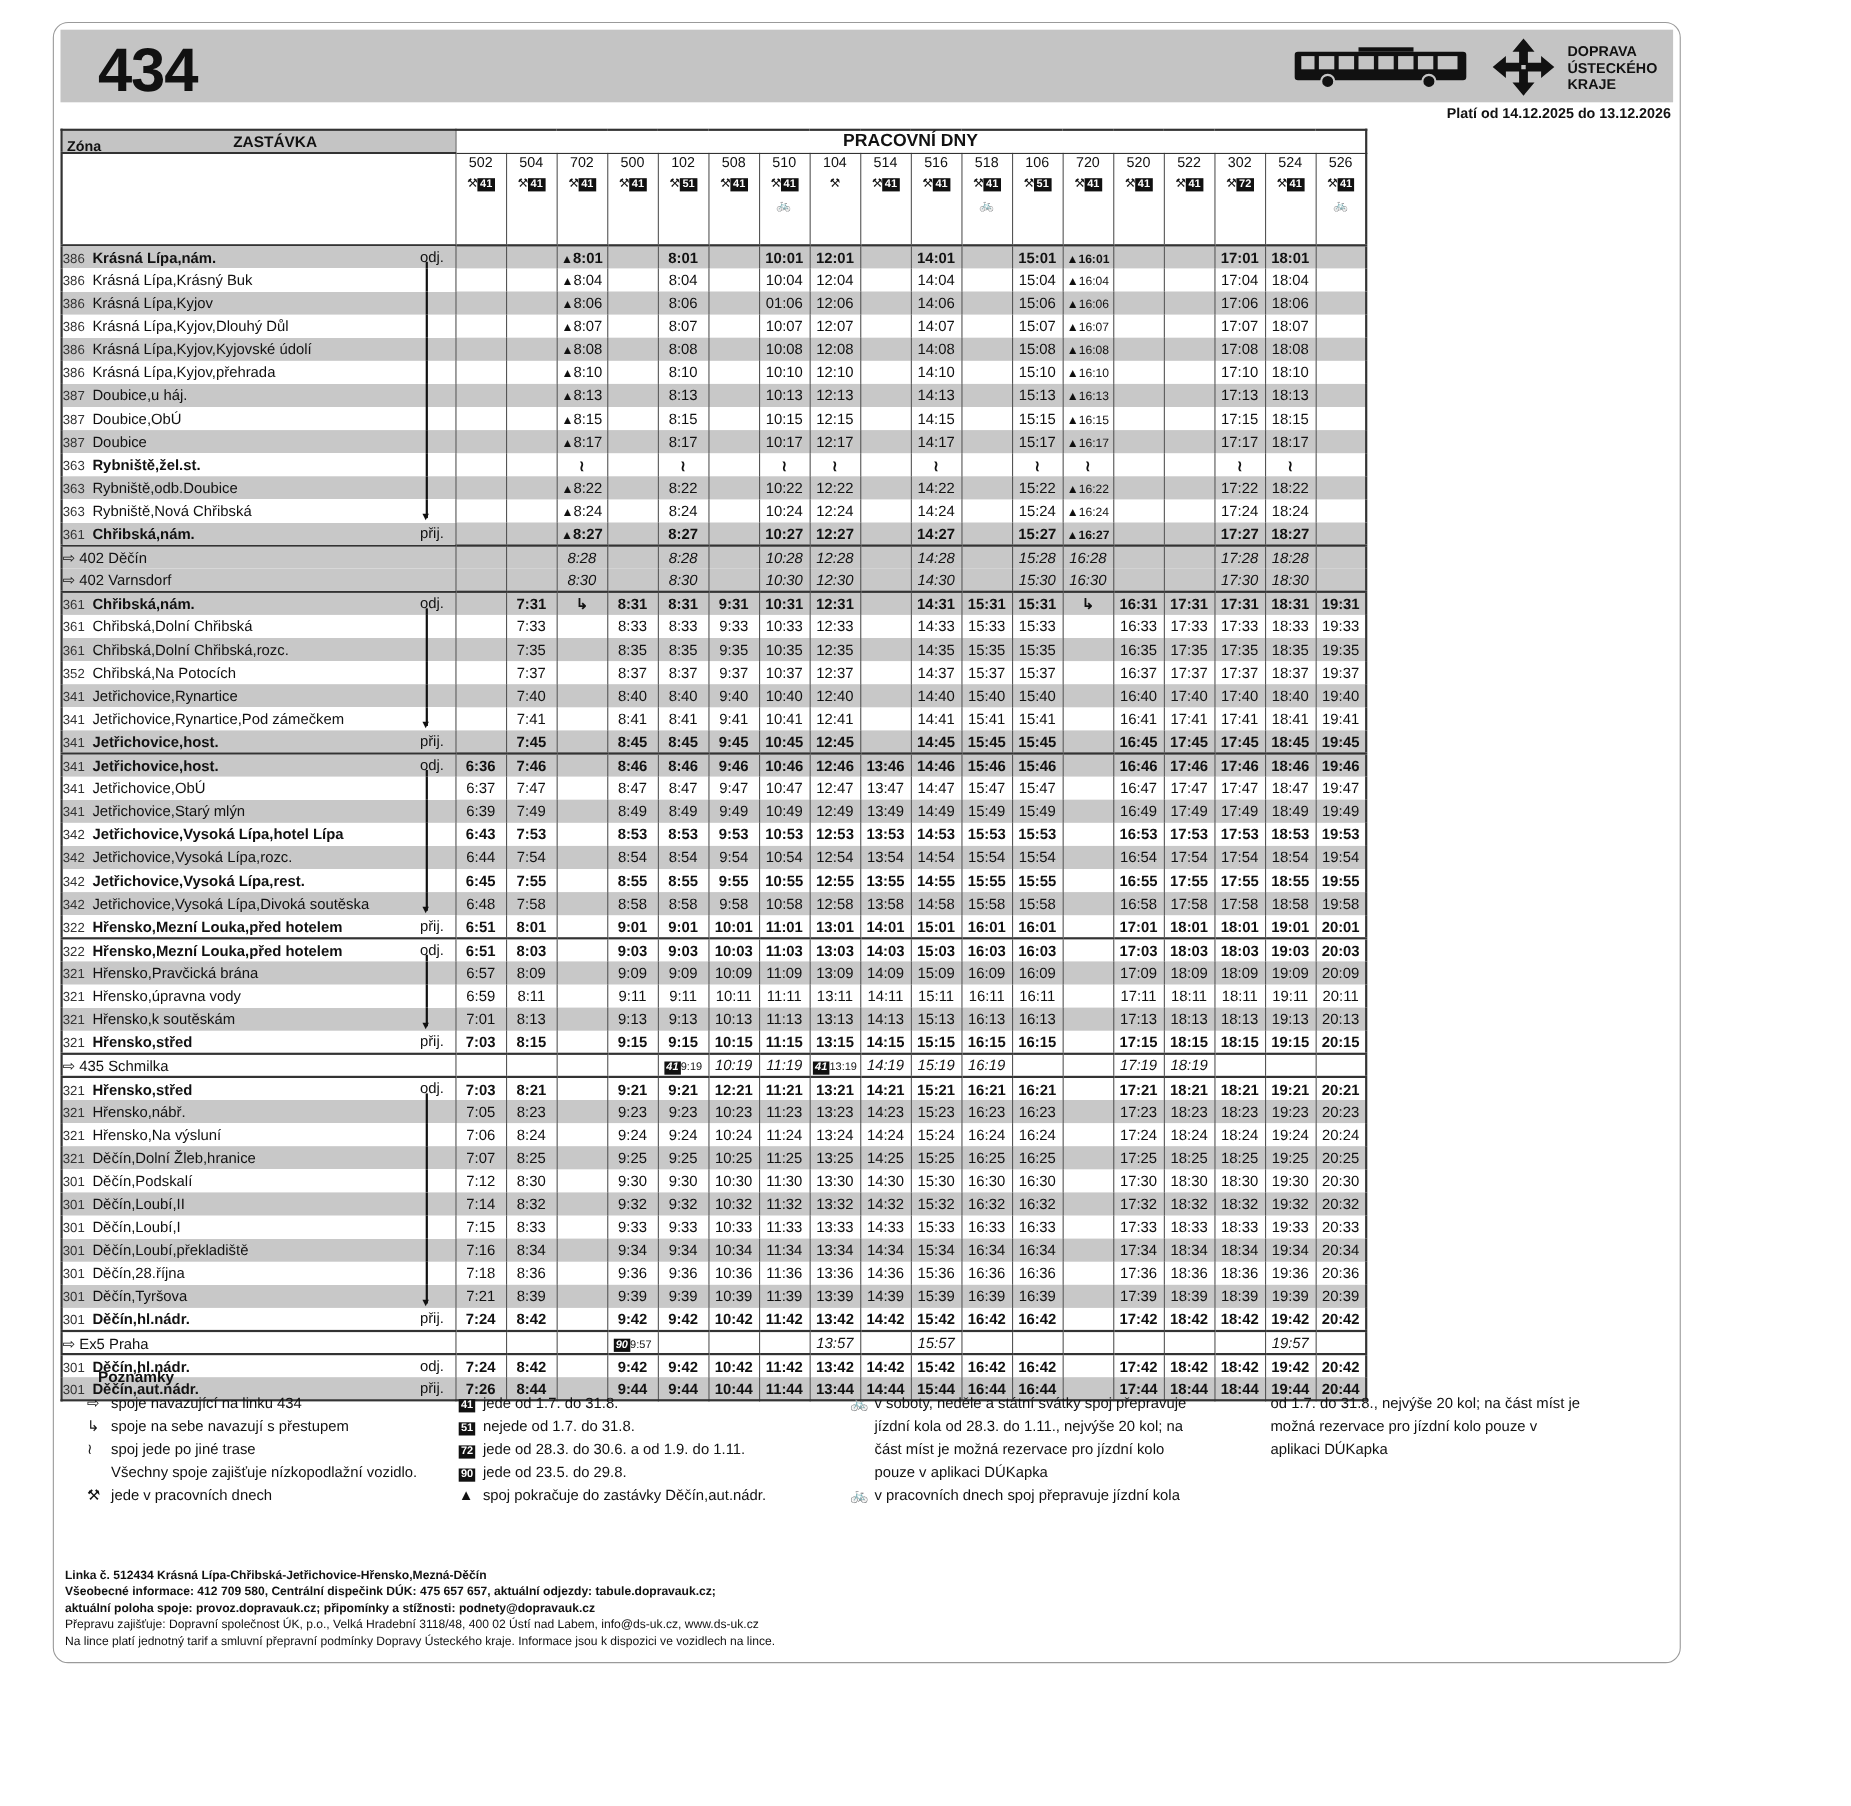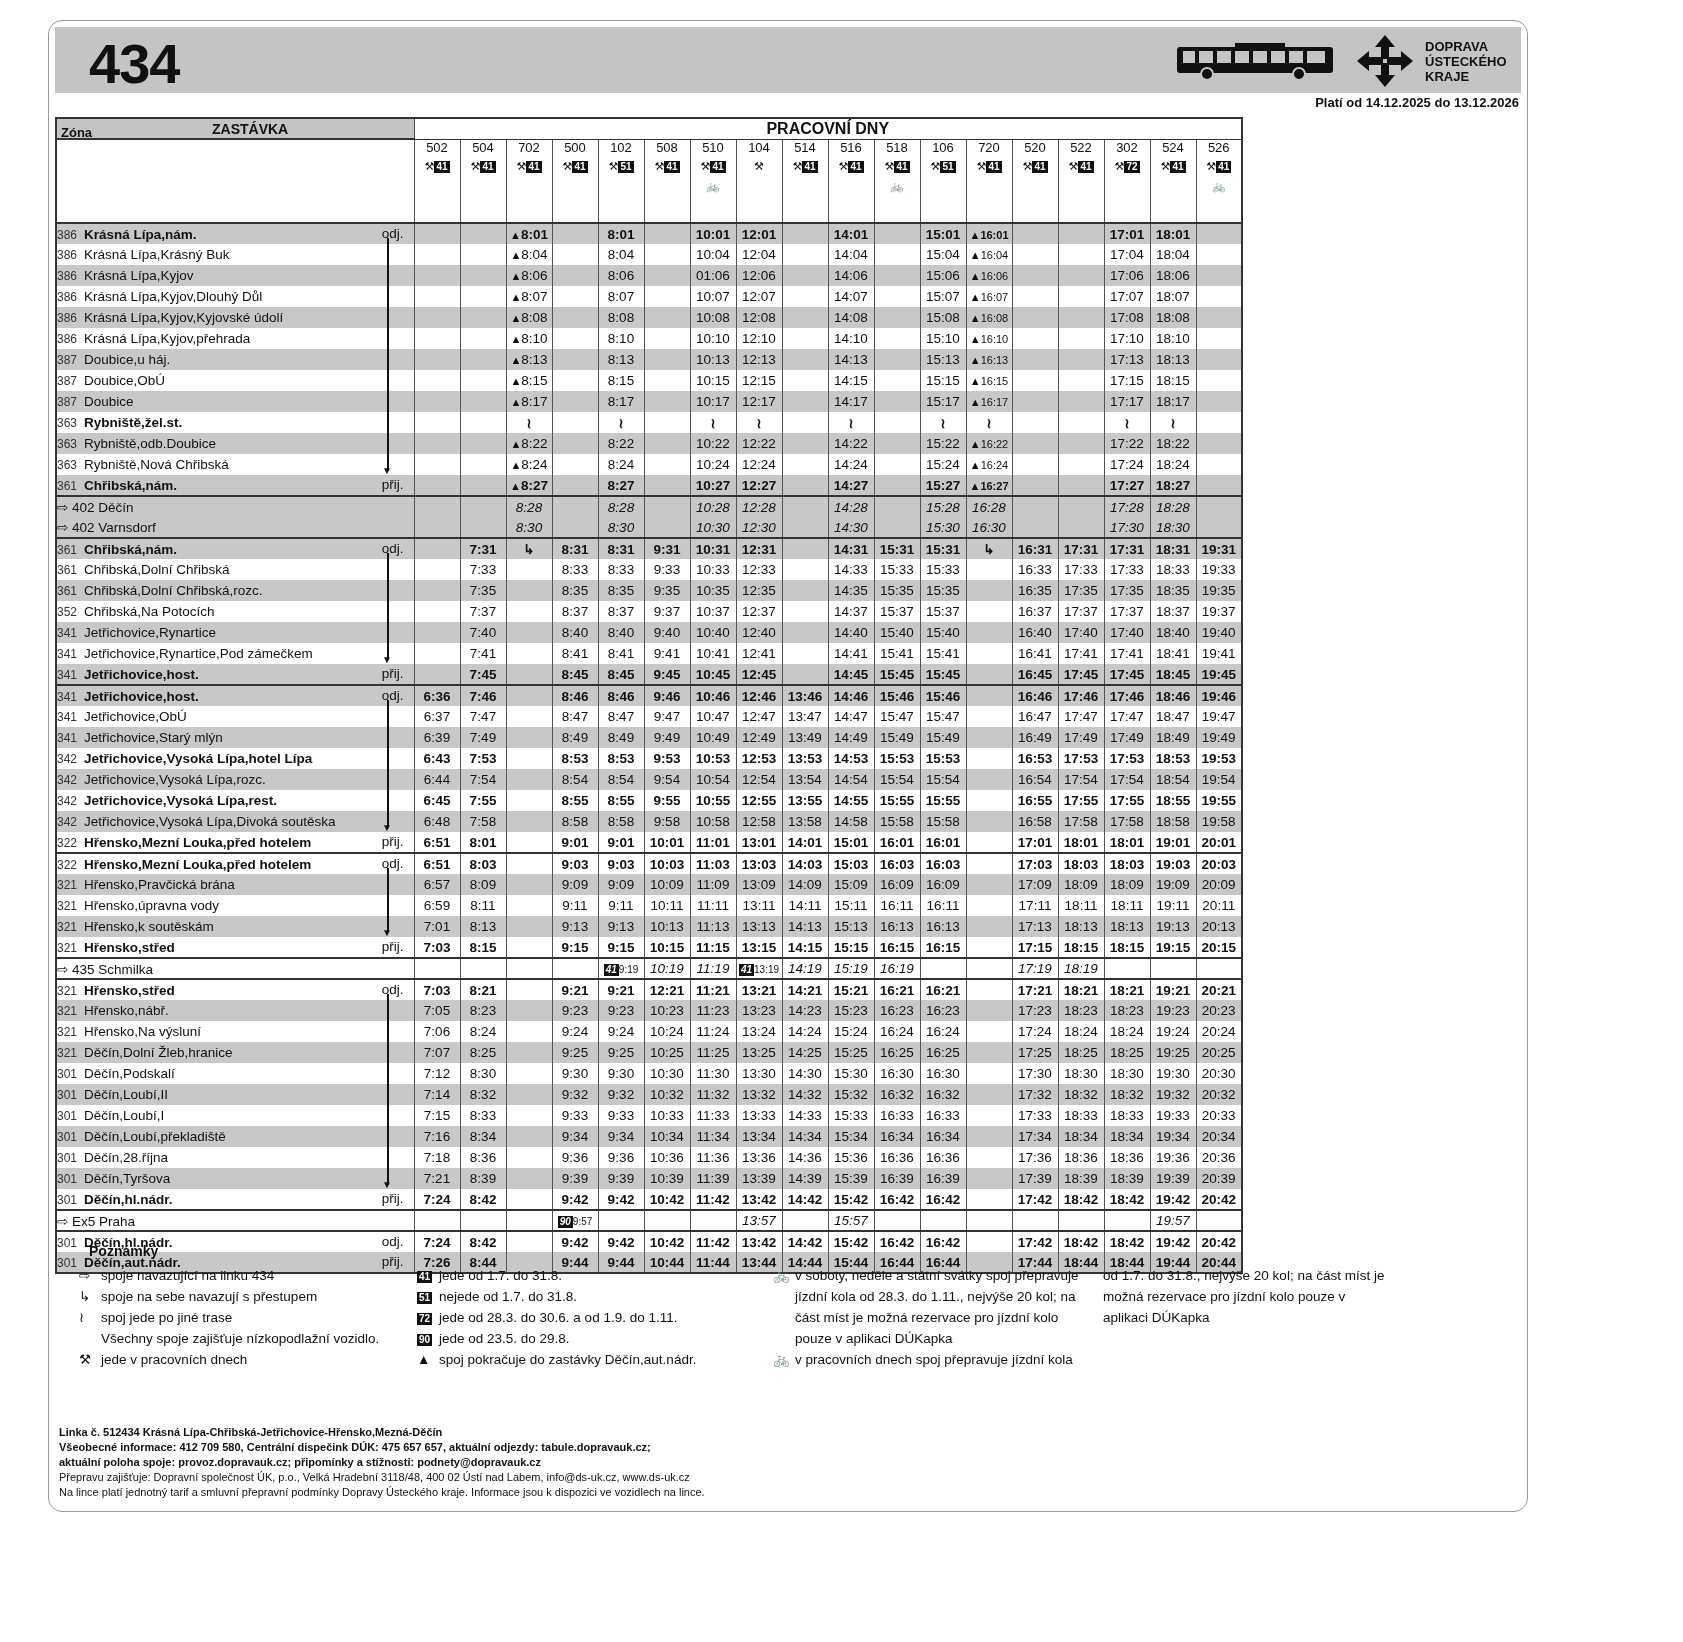--- a/index.html
+++ b/index.html
@@ -1240,21 +1240,21 @@
         <div><span class="sym"><span class="badge">90</span></span>jede od 23.5. do 29.8.</div>
         <div><span class="sym">▲</span>spoj pokračuje do zastávky Děčín,aut.nádr.</div>
       </div>
     <div class="ncol" id="ncol3" style="left:694px;">
         <div><span class="sym">🚲</span>v soboty, neděle a státní svátky spoj přepravuje</div>
         <div><span class="sym"></span>jízdní kola od 28.3. do 1.11., nejvýše 20 kol; na</div>
         <div><span class="sym"></span>část míst je možná rezervace pro jízdní kolo</div>
         <div><span class="sym"></span>pouze v aplikaci DÚKapka</div>
         <div><span class="sym">🚲</span>v pracovních dnech spoj přepravuje jízdní kola</div>
       </div>
-    <div class="ncol" id="ncol4" style="left:1024px;">
+    <div class="ncol" id="ncol4" style="left:1076px;">
         <div>od 1.7. do 31.8., nejvýše 20 kol; na část míst je</div>
         <div>možná rezervace pro jízdní kolo pouze v</div>
         <div>aplikaci DÚKapka</div>
       </div>
   </div>
 
   <div class="footer">
     <div class="bd">Linka č. 512434  Krásná Lípa-Chřibská-Jetřichovice-Hřensko,Mezná-Děčín</div>
     <div class="bd">Všeobecné informace: 412 709 580, Centrální dispečink DÚK: 475 657 657, aktuální odjezdy: tabule.dopravauk.cz;</div>
     <div class="bd">aktuální poloha spoje: provoz.dopravauk.cz; připomínky a stížnosti: podnety@dopravauk.cz</div>

